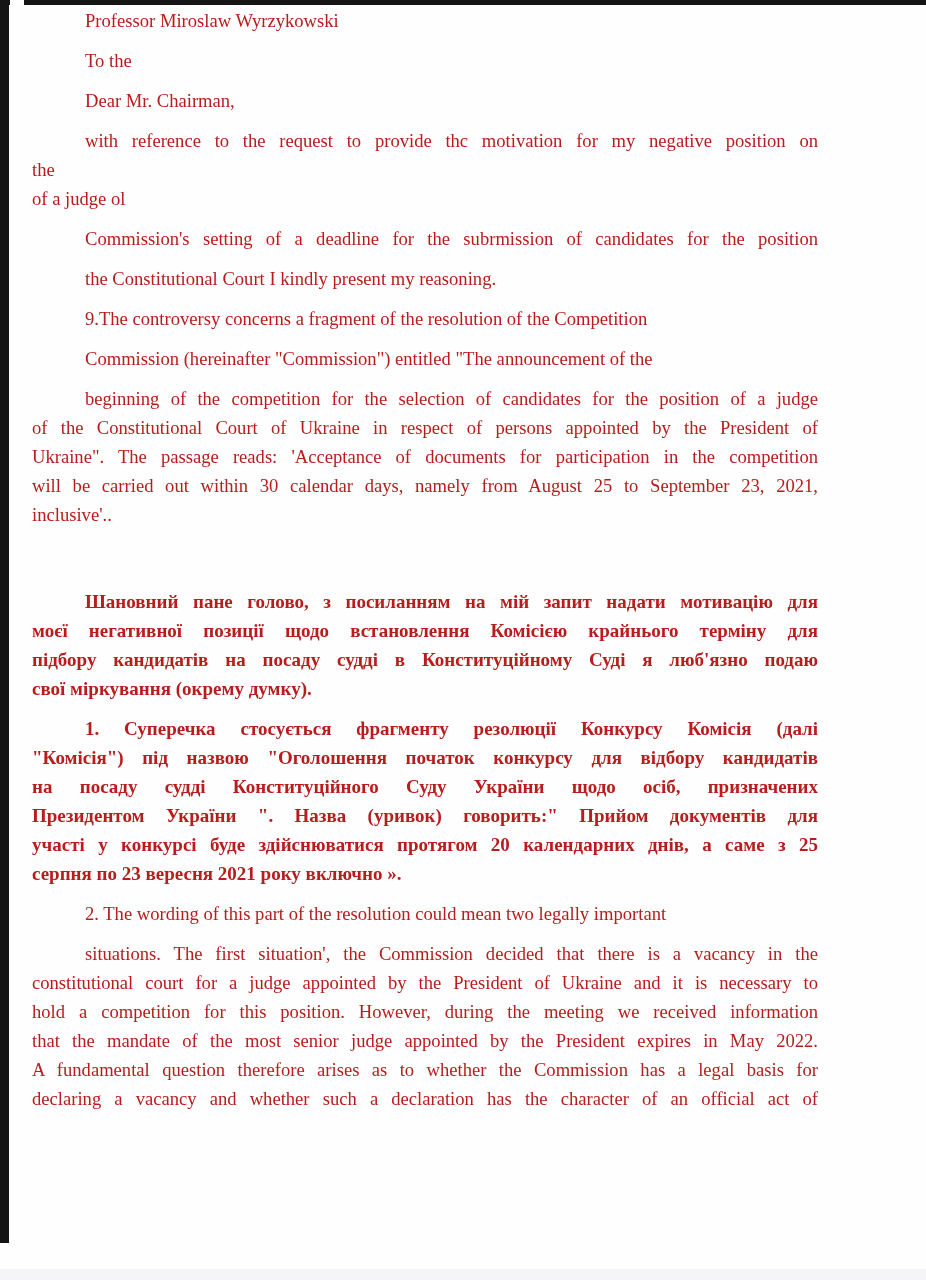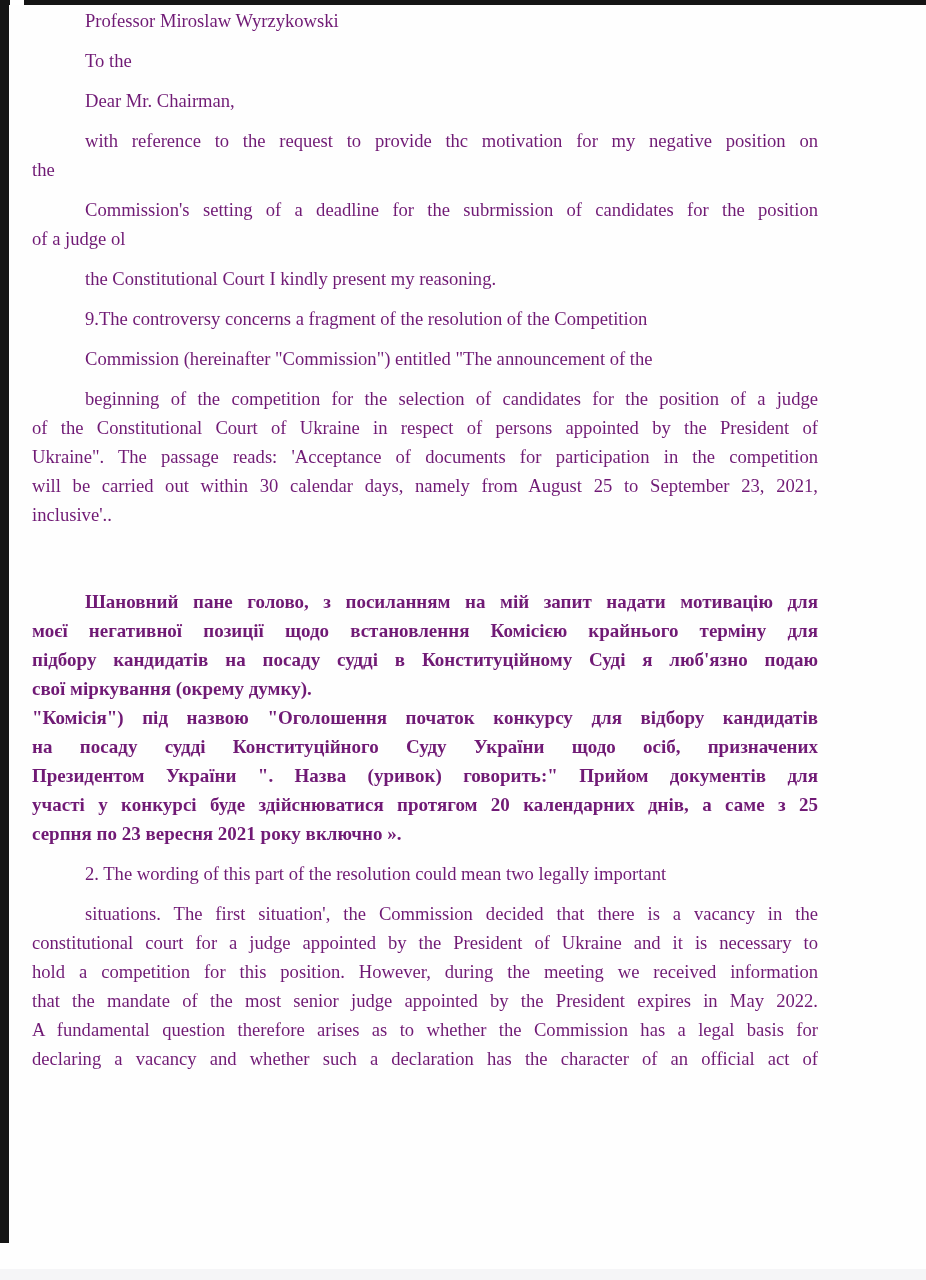--- a/index.html
+++ b/index.html
@@ -7,21 +7,21 @@
     padding: 0;
     background: #ffffff;
   }
   #page {
     position: relative;
     width: 926px;
     height: 1280px;
     background: #fefefe;
     overflow: hidden;
     font-family: "Liberation Serif", "DejaVu Serif", serif;
-    color: #701a75;
+    color: #b91c1c;
   }
   
   .artifact { position: absolute; }
   #top-edge-bar    { left: 0; top: 0; width: 926px; height: 5px; background: #151515; }
   #top-edge-notch  { left: 10px; top: 0; width: 14px; height: 5px; background: #ffffff; }
   #left-edge-strip { left: 0; top: 0; width: 9px; height: 1243px; background: #151515; }
   #bottom-strip    { left: 0; top: 1269px; width: 926px; height: 11px; background: #f5f5f7; }
 
   
   .doc {
@@ -53,34 +53,35 @@
   <div class="artifact" id="top-edge-notch"></div>
   <div class="artifact" id="left-edge-strip"></div>
   <div class="artifact" id="bottom-strip"></div>
 
   <div class="doc">
     <div class="ln indent">Professor Miroslaw Wyrzykowski</div>
     <div class="ln indent loose">To the</div>
     <div class="ln indent loose">Dear Mr. Chairman,</div>
     <div class="ln indent loose just">with reference to the request to provide thc motivation for my negative position on</div>
     <div class="ln">the</div>
+    <div class="ln">of a judge ol</div>
     <div class="ln indent loose just">Commission's setting of a deadline for the subrmission of candidates for the position</div>
-    <div class="ln">of a judge ol</div>
     <div class="ln indent loose">the Constitutional Court I kindly present my reasoning.</div>
     <div class="ln indent loose">9.The controversy concerns a fragment of the resolution of the Competition</div>
     <div class="ln indent loose">Commission (hereinafter "Commission") entitled "The announcement of the</div>
     <div class="ln indent loose just">beginning of the competition for the selection of candidates for the position of a judge</div>
     <div class="ln just">of the Constitutional Court of Ukraine in respect of persons appointed by the President of</div>
     <div class="ln just">Ukraine". The passage reads: 'Acceptance of documents for participation in the competition</div>
     <div class="ln just">will be carried out within 30 calendar days, namely from August 25 to September 23, 2021,</div>
     <div class="ln">inclusive'..</div>
     <div class="ln indent gap bold just">Шановний пане голово, з посиланням на мій запит надати мотивацію для</div>
     <div class="ln bold just">моєї негативної позиції щодо встановлення Комісією крайнього терміну для</div>
     <div class="ln bold just">підбору кандидатів на посаду судді в Конституційному Суді я люб'язно подаю</div>
     <div class="ln bold">свої міркування (окрему думку).</div>
+    <div class="ln indent loose bold just">1. Суперечка стосується фрагменту резолюції Конкурсу Комісія (далі</div>
     <div class="ln bold just">"Комісія") під назвою "Оголошення початок конкурсу для відбору кандидатів</div>
     <div class="ln bold just">на посаду судді Конституційного Суду України щодо осіб, призначених</div>
     <div class="ln bold just">Президентом України ". Назва (уривок) говорить:" Прийом документів для</div>
     <div class="ln bold just">участі у конкурсі буде здійснюватися протягом 20 календарних днів, а саме з 25</div>
     <div class="ln bold">серпня по 23 вересня 2021 року включно ».</div>
     <div class="ln indent loose">2. The wording of this part of the resolution could mean two legally important</div>
     <div class="ln indent loose just">situations. The first situation', the Commission decided that there is a vacancy in the</div>
     <div class="ln just">constitutional court for a judge appointed by the President of Ukraine and it is necessary to</div>
     <div class="ln just">hold a competition for this position. However, during the meeting we received information</div>
     <div class="ln just">that the mandate of the most senior judge appointed by the President expires in May 2022.</div>

